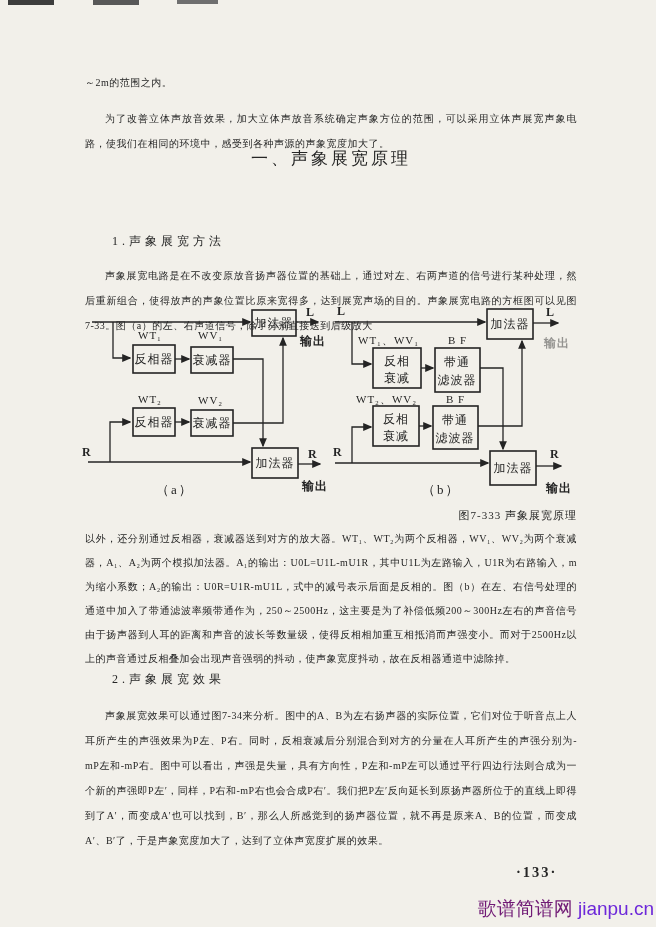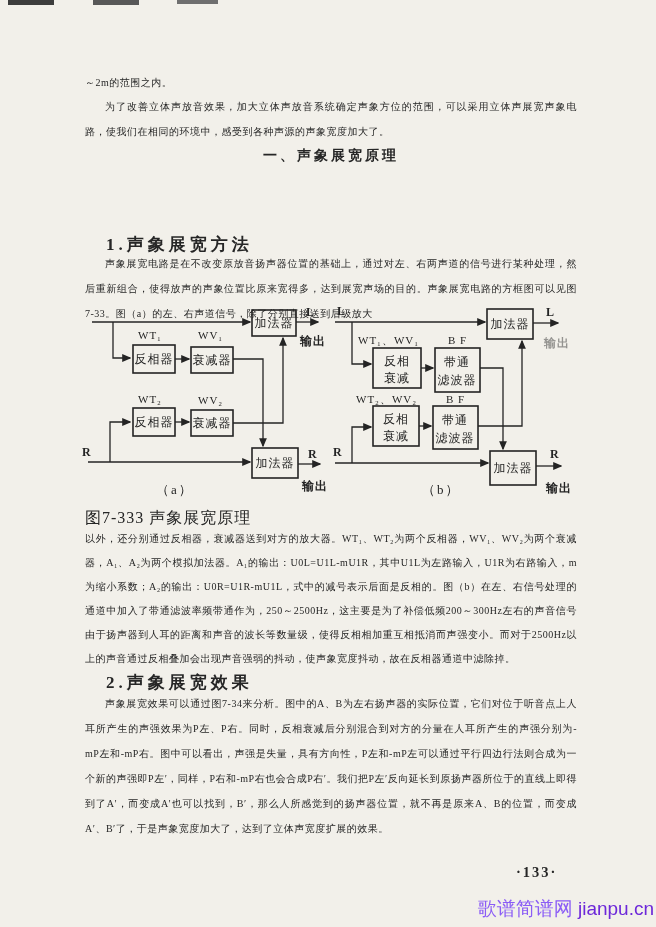--- a/index.html
+++ b/index.html
@@ -5,35 +5,35 @@
   html,body{margin:0;padding:0;background:#d8d6d0;}
   .page{
     position:relative;width:656px;height:927px;margin:0 auto;
     background:#f2f0ea;overflow:hidden;
     font-family:"Liberation Serif","DejaVu Serif",serif;
     color:#262626;
   }
   .scan-mark{position:absolute;top:0;height:5px;}
   .txt{position:absolute;left:85px;width:492px;font-size:10px;line-height:25px;
        text-align:justify;letter-spacing:0.5px;}
-  .indent{text-indent:2em;}
+  .indent{text-indent:2em;margin-top:12px;}
   .tight{line-height:24px;}
   .main-heading{position:absolute;left:85px;width:492px;text-align:center;
        font-family:"Liberation Sans","DejaVu Sans",sans-serif;
-       font-weight:bold;font-size:14px;letter-spacing:3px;}
-  .sub-heading{position:absolute;left:106px;font-weight:bold;font-size:17px;
+       font-weight:normal;font-size:17px;letter-spacing:3px;}
+  .sub-heading{position:absolute;left:112px;font-weight:normal;font-size:12px;
        letter-spacing:4px;}
-  .fig-caption{position:absolute;left:85px;width:492px;text-align:left;
-       font-size:16px;letter-spacing:1px;}
+  .fig-caption{position:absolute;left:85px;width:492px;text-align:right;
+       font-size:11px;letter-spacing:1px;}
   .diagram{position:absolute;left:60px;top:306px;}
   .page-number{position:absolute;left:516px;top:864px;font-weight:bold;
        font-size:14.5px;letter-spacing:2px;}
   .watermark{position:absolute;right:2px;top:896px;font-size:19px;
        font-family:"Liberation Sans","DejaVu Sans",sans-serif;white-space:nowrap;}
-  .watermark .wm-gray{color:#8b5cf6;}
+  .watermark .wm-gray{color:#701a75;}
   .watermark .wm-red{color:#6d28d9;}
   svg text{font-family:"Liberation Serif","DejaVu Serif",serif;fill:#242424;}
   svg .blk{fill:none;stroke:#242424;stroke-width:1.6;}
   svg .wire{fill:none;stroke:#242424;stroke-width:1.3;}
   svg .blktxt{font-size:12px;text-anchor:middle;letter-spacing:1px;}
   svg .tag{font-size:11px;letter-spacing:1px;}
   svg .port{font-size:12px;font-weight:bold;}
   svg .outlbl{font-size:12px;font-weight:bold;letter-spacing:1px;}
   svg .faint{opacity:.45;}
   svg .sublbl{font-size:13px;letter-spacing:2px;}

